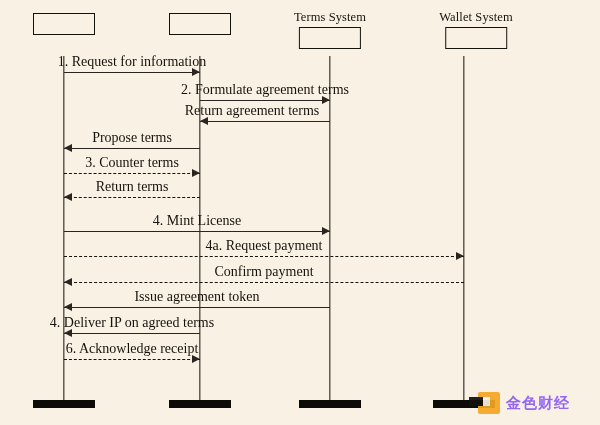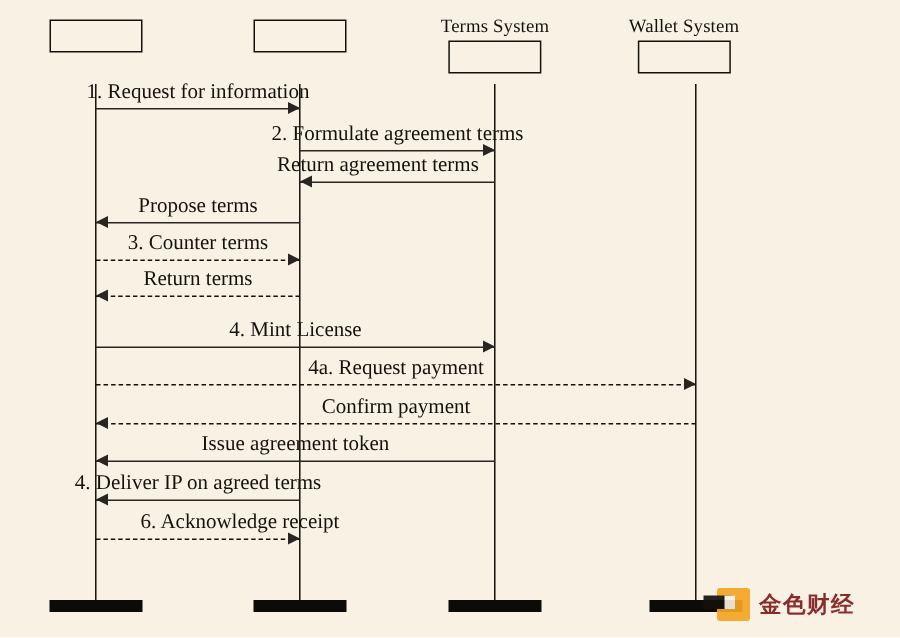--- a/index.html
+++ b/index.html
@@ -116,21 +116,21 @@
   .wm-mark::after {
     content: "";
     position: absolute;
     left: 5px; top: 5px;
     width: 7px; height: 9px;
     background: #f9f1e4;
   }
   .wm-text {
     font-size: 15px;
     font-weight: bold;
-    color: #7f1d1d;
+    color: #8b5cf6;
     letter-spacing: 1px;
     white-space: nowrap;
     font-family: Liberation Sans, sans-serif;
   }
 </style>
 </head>
 <body>
 
 <div id="canvas">
 
@@ -138,21 +138,21 @@
       <div class="participant" style="left: 64px; top: 10px;">
         <div class="participant-box"></div>
       </div>
       <div class="participant" style="left: 200px; top: 10px;">
         <div class="participant-box"></div>
       </div>
       <div class="participant" style="left: 330px; top: 10px;">
         <div class="participant-label">Terms System</div>
         <div class="participant-box"></div>
       </div>
-      <div class="participant" style="left: 456px; top: 10px;">
+      <div class="participant" style="left: 476px; top: 10px;">
         <div class="participant-label">Wallet System</div>
         <div class="participant-box"></div>
       </div>
     </div>
   <div id="lifelines-layer">
       <div class="lifeline" style="left: 64px; top: 56px; height: 344px;"></div>
       <div class="lifeline" style="left: 200px; top: 56px; height: 344px;"></div>
       <div class="lifeline" style="left: 330px; top: 56px; height: 344px;"></div>
       <div class="lifeline" style="left: 464px; top: 56px; height: 344px;"></div>
     </div>
@@ -208,21 +208,21 @@
         <div class="msg-label" style="left: 133px;">Issue agreement token</div>
       </div>
       <div class="msg" style="left: 64px; top: 333px; width: 136px;">
         <div class="msg-line" style="width: 136px;"></div>
         <div class="msg-head left" style="left: 0px;"></div>
         <div class="msg-label" style="left: 68px;">4.  Deliver IP on agreed terms</div>
       </div>
       <div class="msg" style="left: 64px; top: 359px; width: 136px;">
         <div class="msg-line dashed" style="width: 136px;"></div>
         <div class="msg-head right" style="left: 128px;"></div>
-        <div class="msg-label" style="left: 68px; margin-left: 28px;">6.  Acknowledge receipt</div>
+        <div class="msg-label" style="left: 68px;">6.  Acknowledge receipt</div>
       </div>
     </div>
   <div id="footbars-layer">
       <div class="footbar" style="left: 64px; top: 400px; width: 62px; height: 8px; background: rgb(13, 11, 7);"></div>
       <div class="footbar" style="left: 200px; top: 400px; width: 62px; height: 8px; background: rgb(13, 11, 7);"></div>
       <div class="footbar" style="left: 330px; top: 400px; width: 62px; height: 8px; background: rgb(13, 11, 7);"></div>
       <div class="footbar" style="left: 464px; top: 400px; width: 62px; height: 8px; background: rgb(13, 11, 7);"></div>
     </div>
 
   <div id="watermark" style="left: 478px; top: 392px;">

